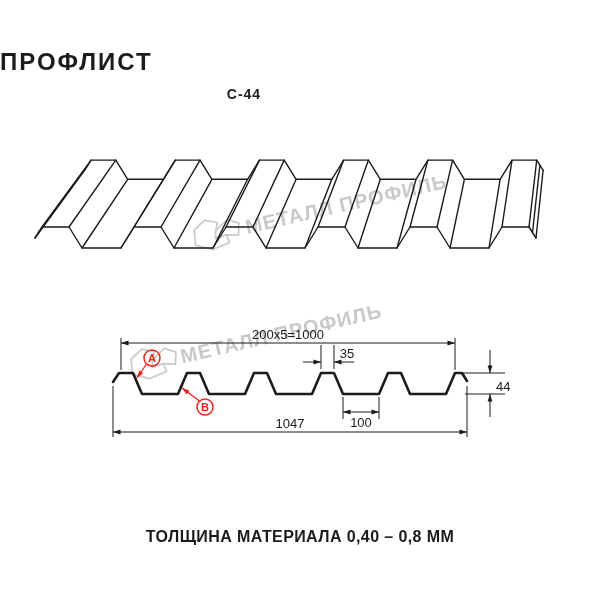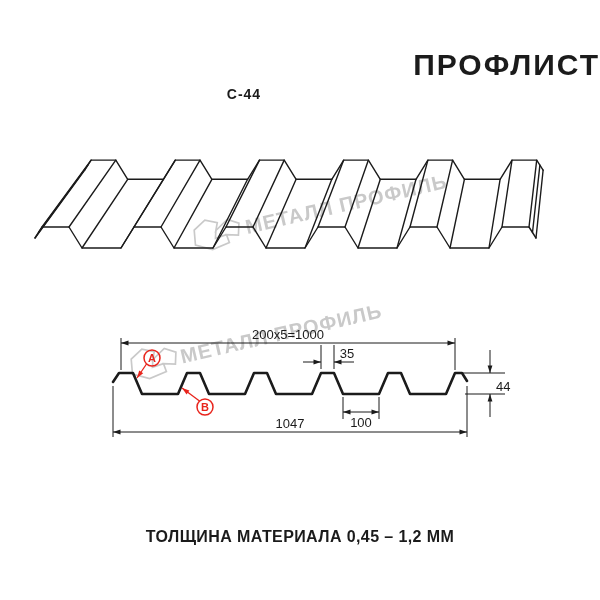--- a/index.html
+++ b/index.html
@@ -1,22 +1,22 @@
 <!DOCTYPE html>
 <html><head>
 <meta charset="utf-8">
 <style>
   html,body{margin:0;padding:0;}
   body{
     width:600px;height:600px;background:#ffffff;position:relative;overflow:hidden;
     font-family:"Liberation Sans", sans-serif;color:#1b1b1b;
   }
   .hdr-title{
-    position:absolute;top:48px;left:0;width:600px;text-align:right;
-    font-size:30px;font-weight:800;letter-spacing:2px;color:#1b1b1b;
+    position:absolute;top:48px;left:0;width:600px;text-align:left;
+    font-size:24px;font-weight:800;letter-spacing:2px;color:#1b1b1b;
   }
   .hdr-sub{
     position:absolute;top:86px;left:0;width:488px;text-align:center;
     font-size:14px;font-weight:700;letter-spacing:1px;color:#1b1b1b;
   }
   .footer-note{
     position:absolute;top:528px;left:0;width:600px;text-align:center;
     font-size:16px;font-weight:700;letter-spacing:0.4px;color:#1b1b1b;
   }
   svg#drawing{position:absolute;left:0;top:0;}
@@ -121,13 +121,13 @@
   <text class="dimtxt" x="290" y="428" text-anchor="middle">1047</text>
 
   <g id="callouts">
     <circle cx="152" cy="358" r="8" fill="none" stroke="#e8241c" stroke-width="1.5"></circle>
     <text class="redtxt" x="152" y="362" text-anchor="middle" fill="#e8241c">А</text>
     <circle cx="205" cy="407" r="8" fill="none" stroke="#e8241c" stroke-width="1.5"></circle>
     <text class="redtxt" x="205" y="411" text-anchor="middle" fill="#e8241c">В</text>
   </g>
 </svg>
 
-<div class="footer-note">ТОЛЩИНА МАТЕРИАЛА 0,45 – 1,2 ММ</div>
+<div class="footer-note">ТОЛЩИНА МАТЕРИАЛА 0,40 – 0,8 ММ</div>
 
 </body></html>

